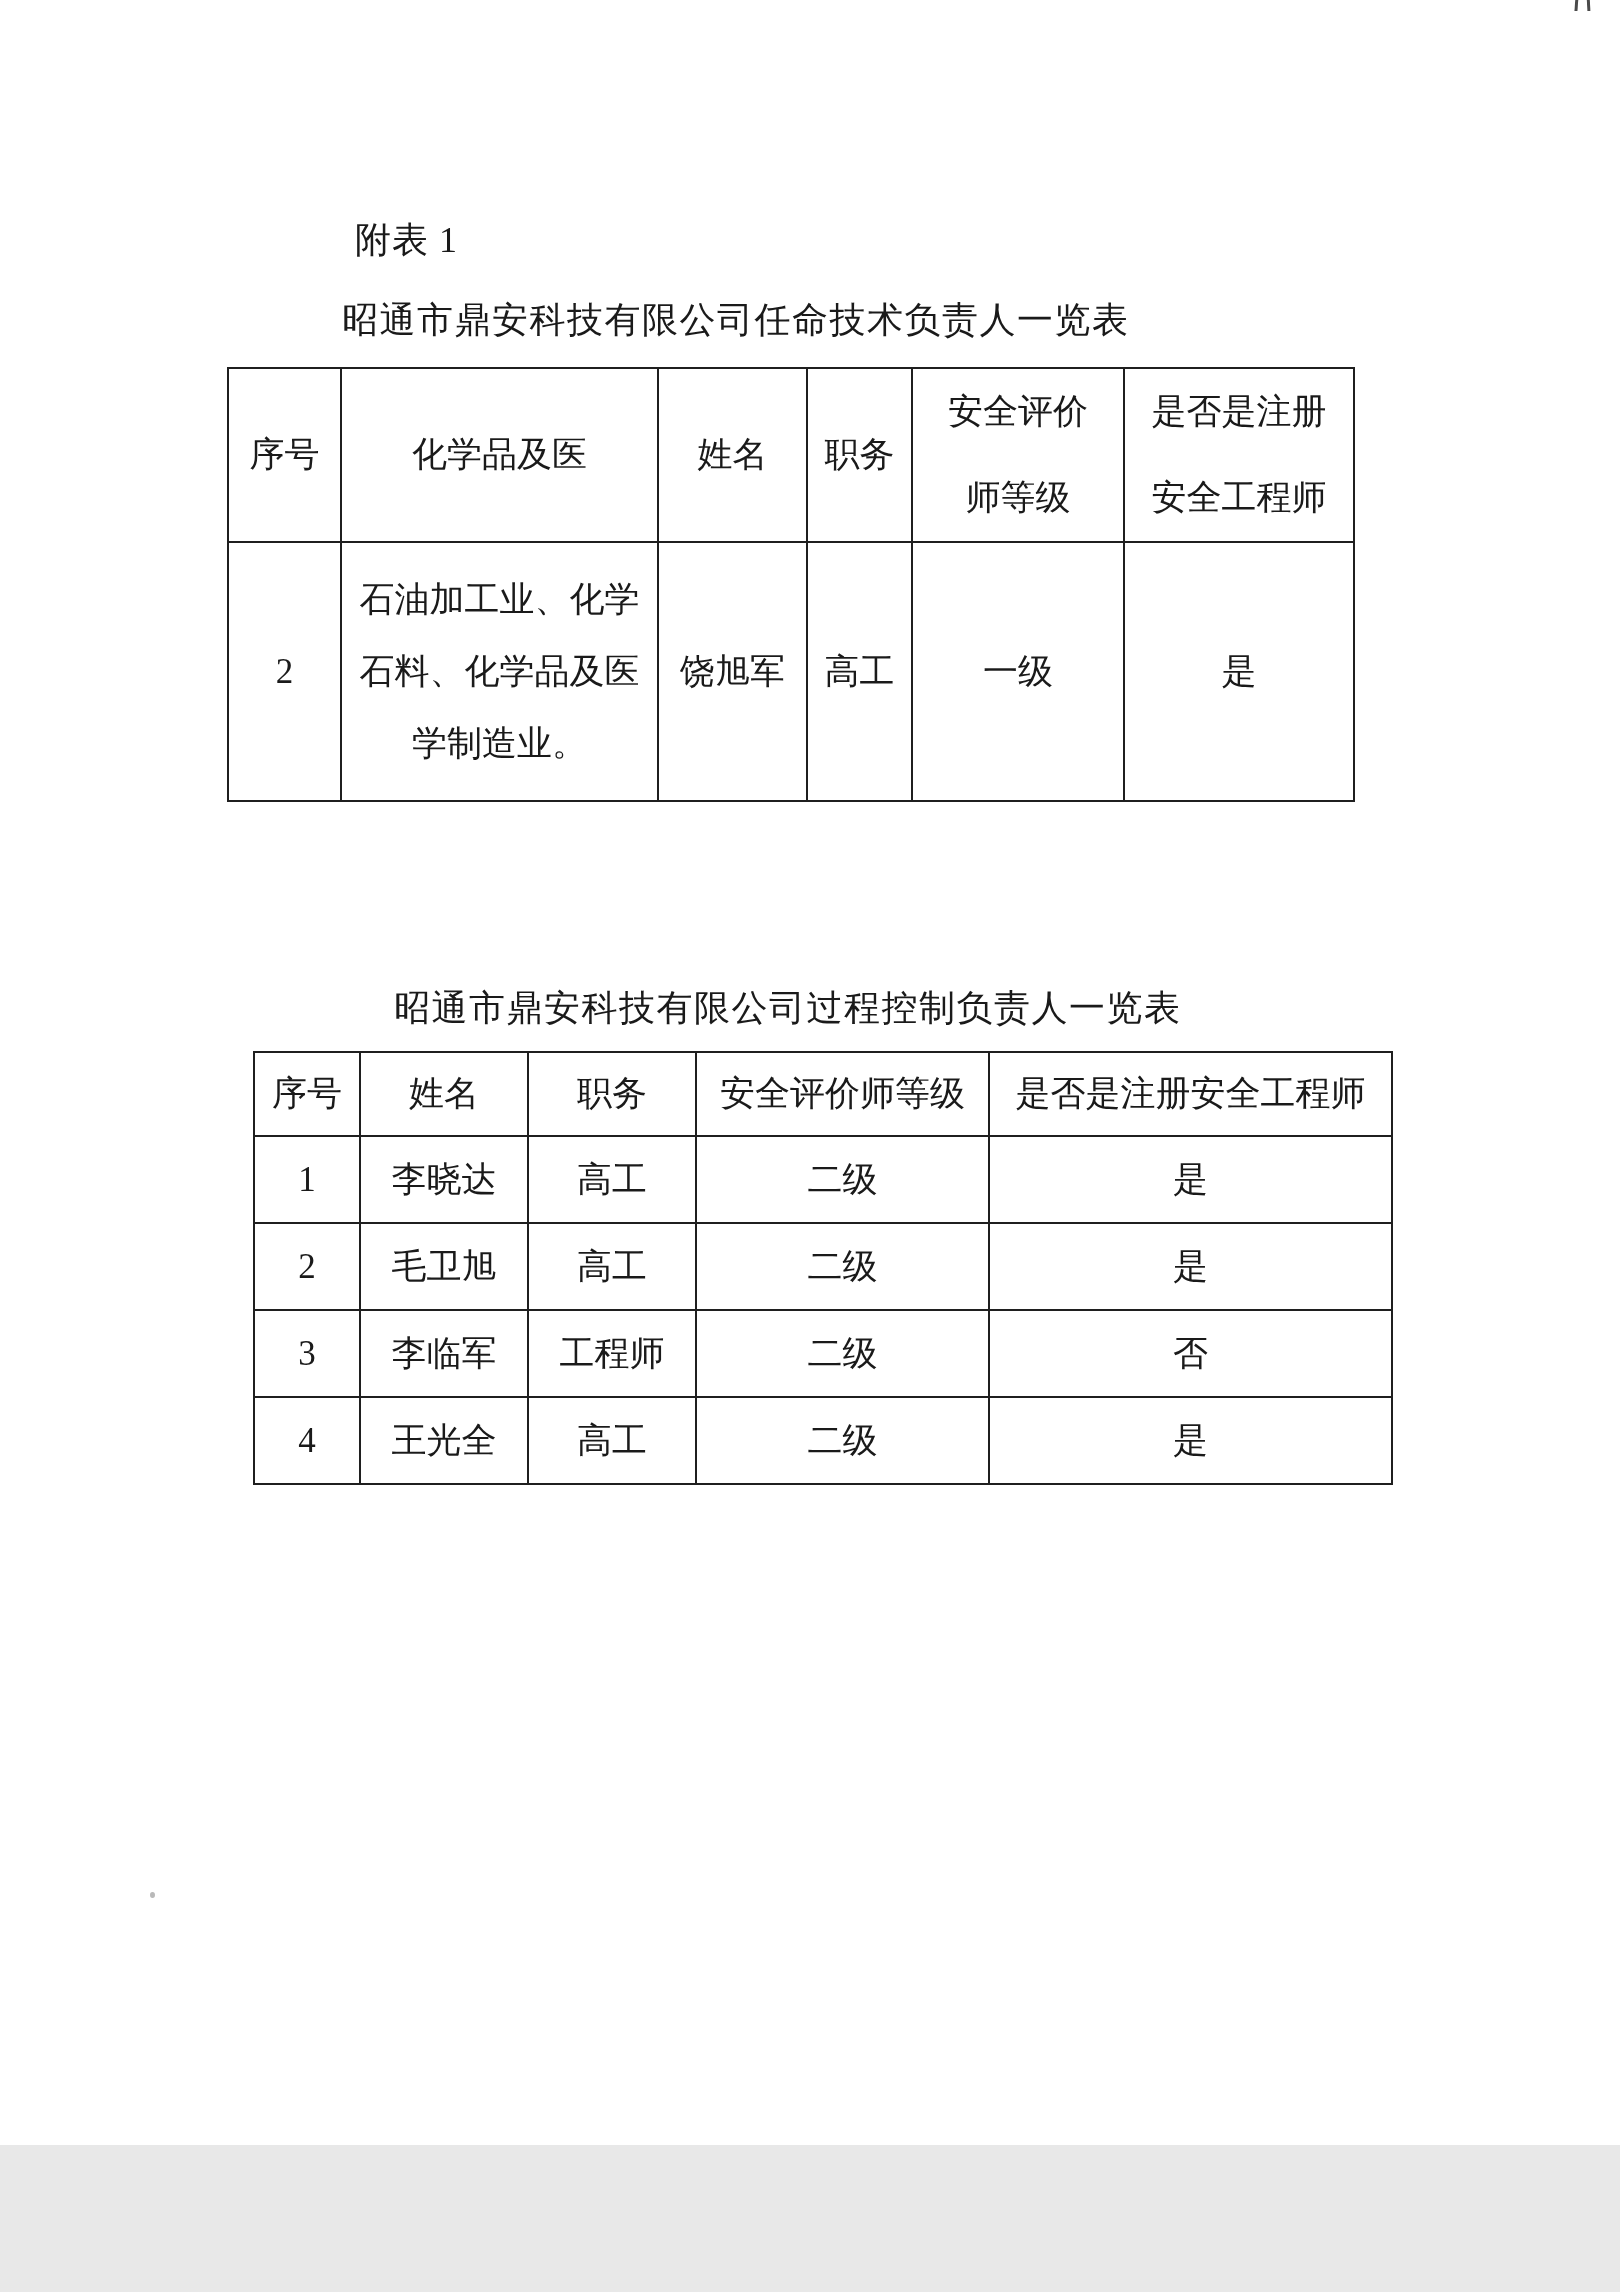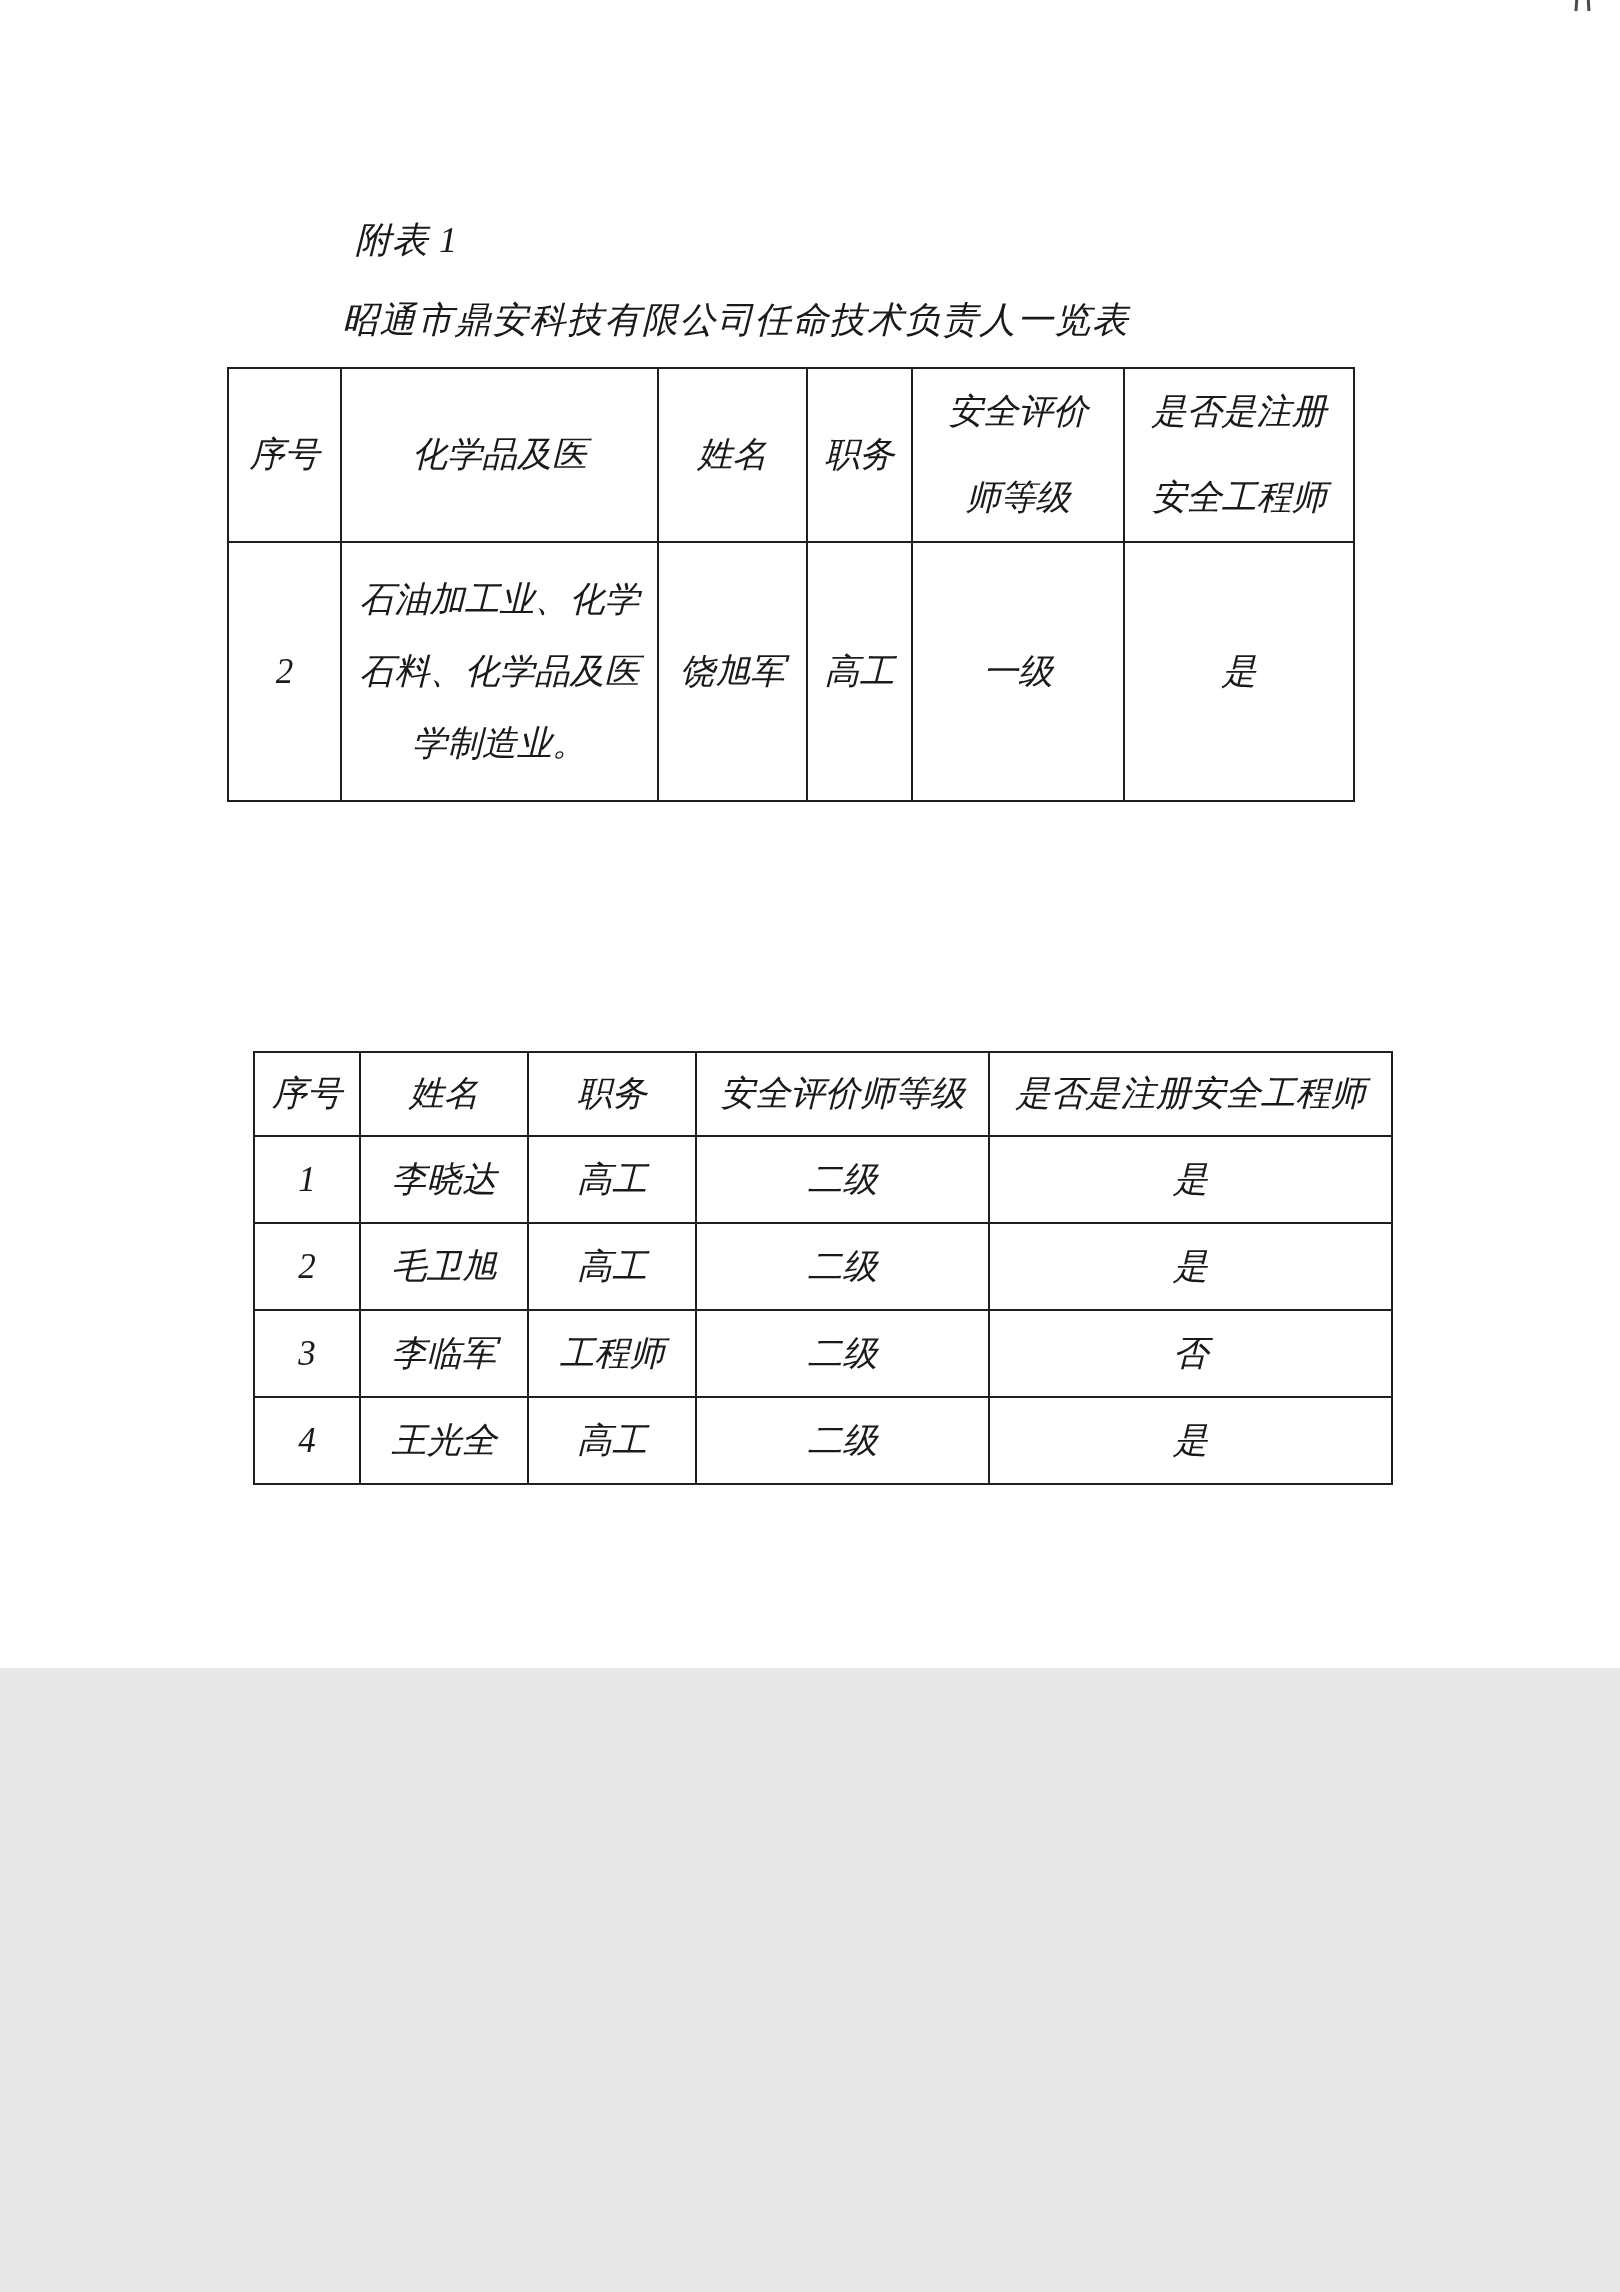--- a/index.html
+++ b/index.html
@@ -3,27 +3,26 @@
 <meta charset="utf-8">
 <style>
   html, body {
     margin: 0;
     padding: 0;
     background: #e8e8e8;
   }
   .page {
     position: relative;
     width: 1620px;
-    height: 1668px;
+    height: 2145px;
     margin: 0 auto;
     background: #ffffff;
     overflow: hidden;
     font-family: "Liberation Serif", "DejaVu Serif", serif;
     color: #1a1a1a;
-    font-style: italic;
   }
   .appendix-label {
     position: absolute;
     left: 355px;
     top: 216px;
     font-size: 36px;
     letter-spacing: 1px;
     white-space: pre;
   }
   .table-title {
@@ -149,20 +148,21 @@
 石料、化学品及医
 学制造业。</td>
         <td>饶旭军</td>
         <td>高工</td>
         <td>一级</td>
         <td>是</td>
       </tr>
     </tbody>
   </table>
 
+  <div class="table-title title-2">昭通市鼎安科技有限公司过程控制负责人一览表</div>
 
   <table class="doc-table table-2">
     <colgroup>
       <col style="width:106px">
       <col style="width:168px">
       <col style="width:168px">
       <col style="width:293px">
       <col style="width:403px">
     </colgroup>
     <tbody>

